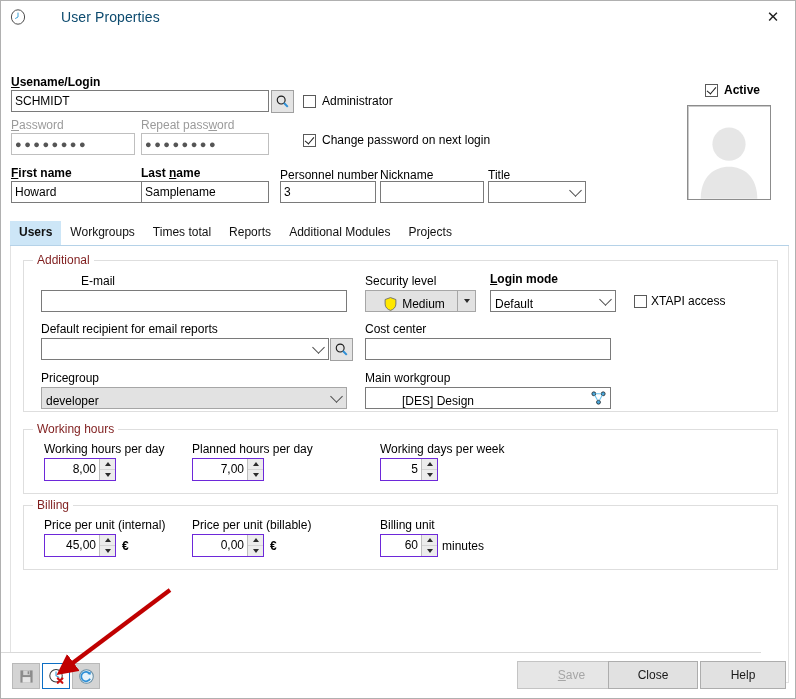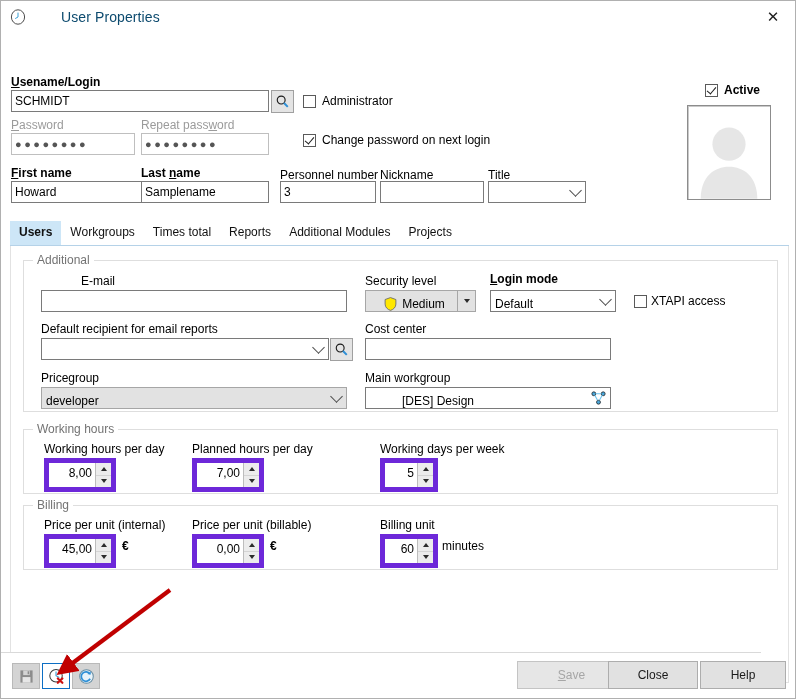--- a/index.html
+++ b/index.html
@@ -158,30 +158,30 @@
     position: absolute;
     border: 1px solid #dedede;
     box-sizing: border-box;
   }
   .group > .gtitle {
     position: absolute;
     top: -8px; left: 9px;
     background: #ffffff;
     padding: 0 4px;
     font-size: 12px;
-    color: #737373;
+    color: #7f1d1d;
     line-height: 14px;
   }
 
   
   .spin {
     display: inline-flex;
-    height: 34px;
-    box-sizing: border-box;
-    border: 5px solid #6d28d9;
+    height: 23px;
+    box-sizing: border-box;
+    border: 1px solid #6d28d9;
     background: #fff;
     align-items: stretch;
   }
   .spin .val {
     flex: 1;
     text-align: right;
     padding-right: 3px;
     font-size: 12px;
     line-height: 21px;
     color: #000;

